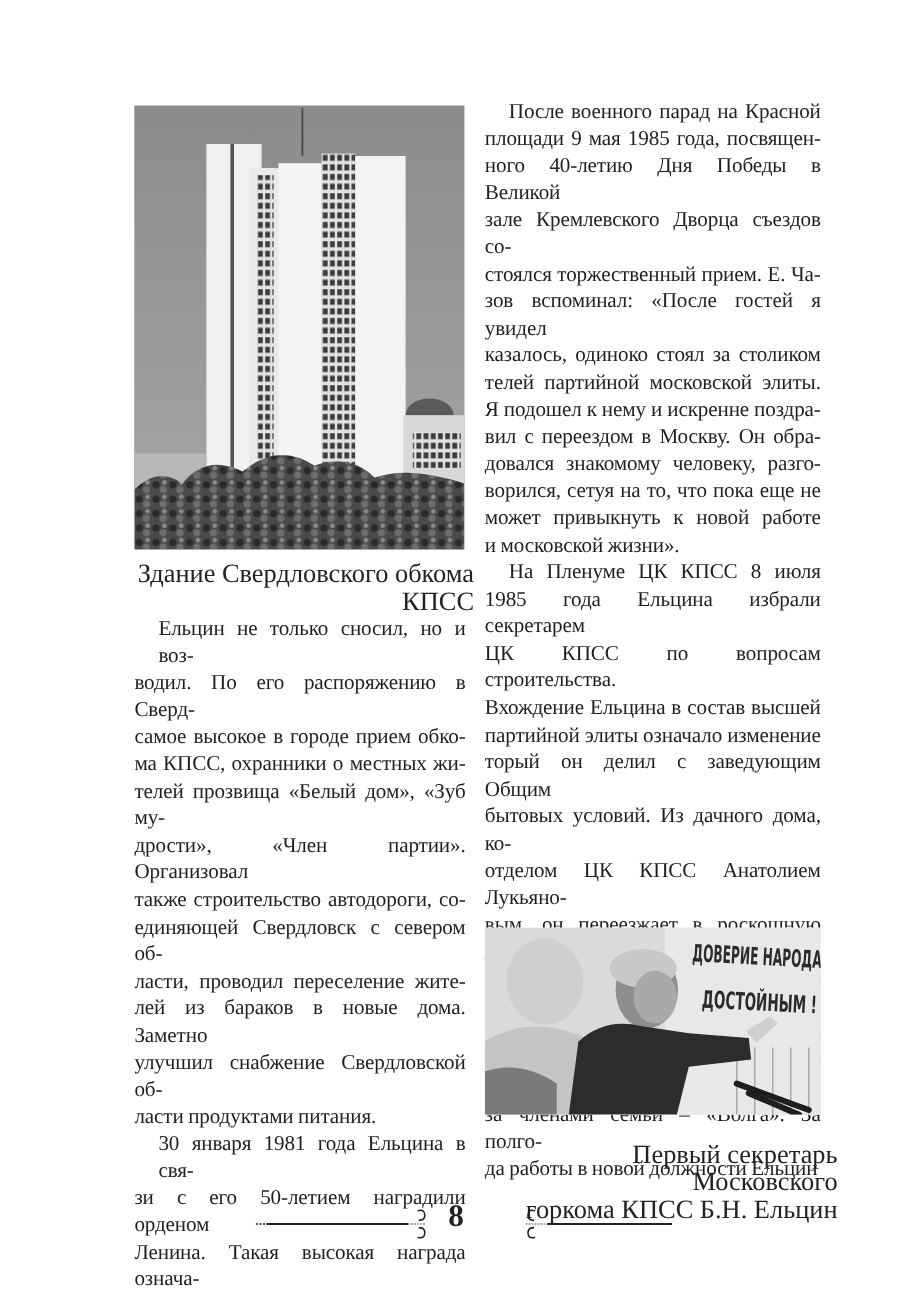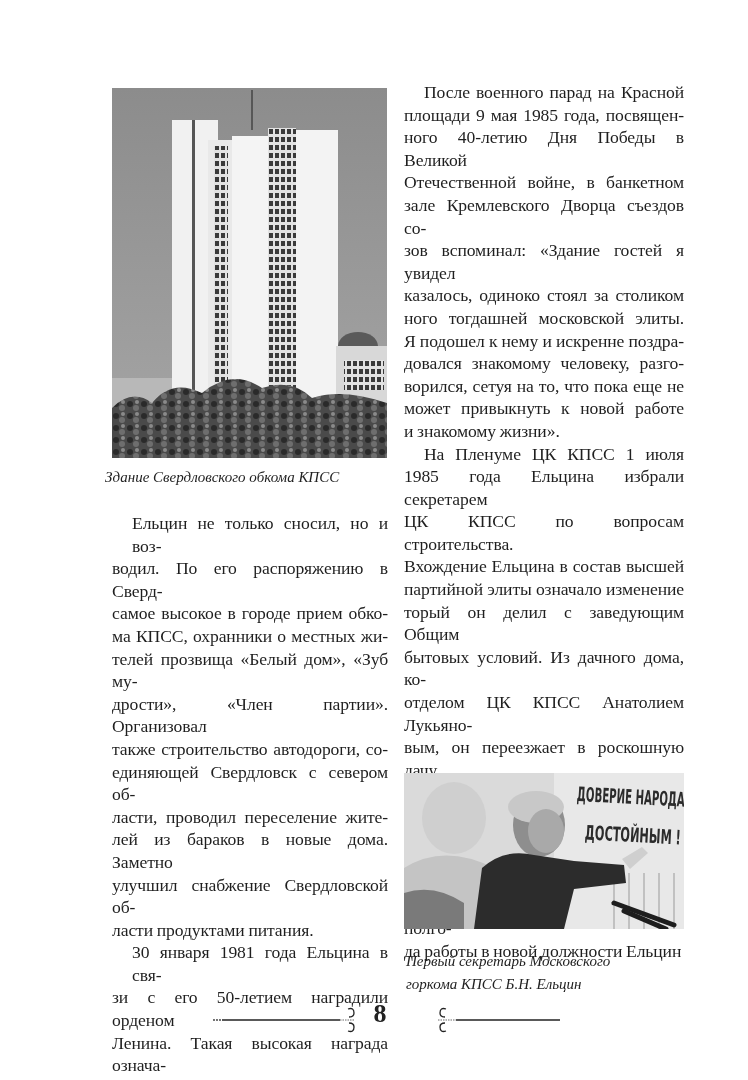--- a/index.html
+++ b/index.html
@@ -14,21 +14,21 @@
   .col p { margin: 0; text-indent: 20px; }
   .col p .ln { display: block; text-align: justify; text-align-last: justify; text-indent: 0; }
   .col p .ln.last { text-align-last: left; }
   .col p .ln.first { padding-left: 20px; }
   #col-left { left: 112px; top: 512px; width: 276px; }
   #col-right { left: 404px; top: 81px; width: 280px; }
   .photo { position: absolute; overflow: hidden; background: #8a8a8a; }
   #photo-building { left: 112px; top: 88px; width: 275px; height: 370px; }
   #photo-yeltsin { left: 404px; top: 773px; width: 280px; height: 156px; background: #e6e6e6; }
   .caption {
-    position: absolute; font-style: italic; font-size: 15px; line-height: 23px; text-align: left;
+    position: absolute; font-size: 22px; line-height: 23px; text-align: right;
     color: #222;
   }
   #caption-building { left: 105px; top: 466px; width: 290px; }
   #caption-yeltsin { left: 406px; top: 950px; width: 292px; }
   #folio { position: absolute; left: 200px; top: 995px; width: 360px; height: 40px; }
   #page-number {
     position: absolute; left: 170px; top: 2px; width: 20px; text-align: center;
     font-size: 26px; font-weight: bold; line-height: 34px; color: #222;
   }
 </style>
@@ -100,33 +100,34 @@
       <span class="ln">Ленина. Такая высокая награда означа-</span>
     </p>
 
 </div>
 
 <div id="col-right" class="col">
   <p id="rp0">
       <span class="ln first">После военного парад на Красной</span>
       <span class="ln">площади 9 мая 1985 года, посвящен-</span>
       <span class="ln">ного 40-летию Дня Победы в Великой</span>
-      <span class="ln">Отечественной войне, в банкетном</span>
       <span class="ln">зале Кремлевского Дворца съездов со-</span>
-      <span class="ln">зов вспоминал: «Здание гостей я увидел</span>
+      <span class="ln">стоялся торжественный прием. Е. Ча-</span>
+      <span class="ln">зов вспоминал: «После гостей я увидел</span>
       <span class="ln">казалось, одиноко стоял за столиком</span>
-      <span class="ln">ного тогдашней московской элиты.</span>
+      <span class="ln">телей партийной московской элиты.</span>
       <span class="ln">Я подошел к нему и искренне поздра-</span>
+      <span class="ln">вил с переездом в Москву. Он обра-</span>
       <span class="ln">довался знакомому человеку, разго-</span>
       <span class="ln">ворился, сетуя на то, что пока еще не</span>
       <span class="ln">может привыкнуть к новой работе</span>
-      <span class="ln last">и знакомому жизни».</span>
+      <span class="ln last">и московской жизни».</span>
     </p>
   <p id="rp1">
-      <span class="ln first">На Пленуме ЦК КПСС 1 июля</span>
+      <span class="ln first">На Пленуме ЦК КПСС 8 июля</span>
       <span class="ln">1985 года Ельцина избрали секретарем</span>
       <span class="ln">ЦК КПСС по вопросам строительства.</span>
       <span class="ln">Вхождение Ельцина в состав высшей</span>
       <span class="ln">партийной элиты означало изменение</span>
       <span class="ln">торый он делил с заведующим Общим</span>
       <span class="ln">бытовых условий. Из дачного дома, ко-</span>
       <span class="ln">отделом ЦК КПСС Анатолием Лукьяно-</span>
       <span class="ln">вым, он переезжает в роскошную дачу,</span>
       <span class="ln">которую ранее занимал Михаил Гор-</span>
       <span class="ln">бачев. Появилась обслуга – три пова-</span>

